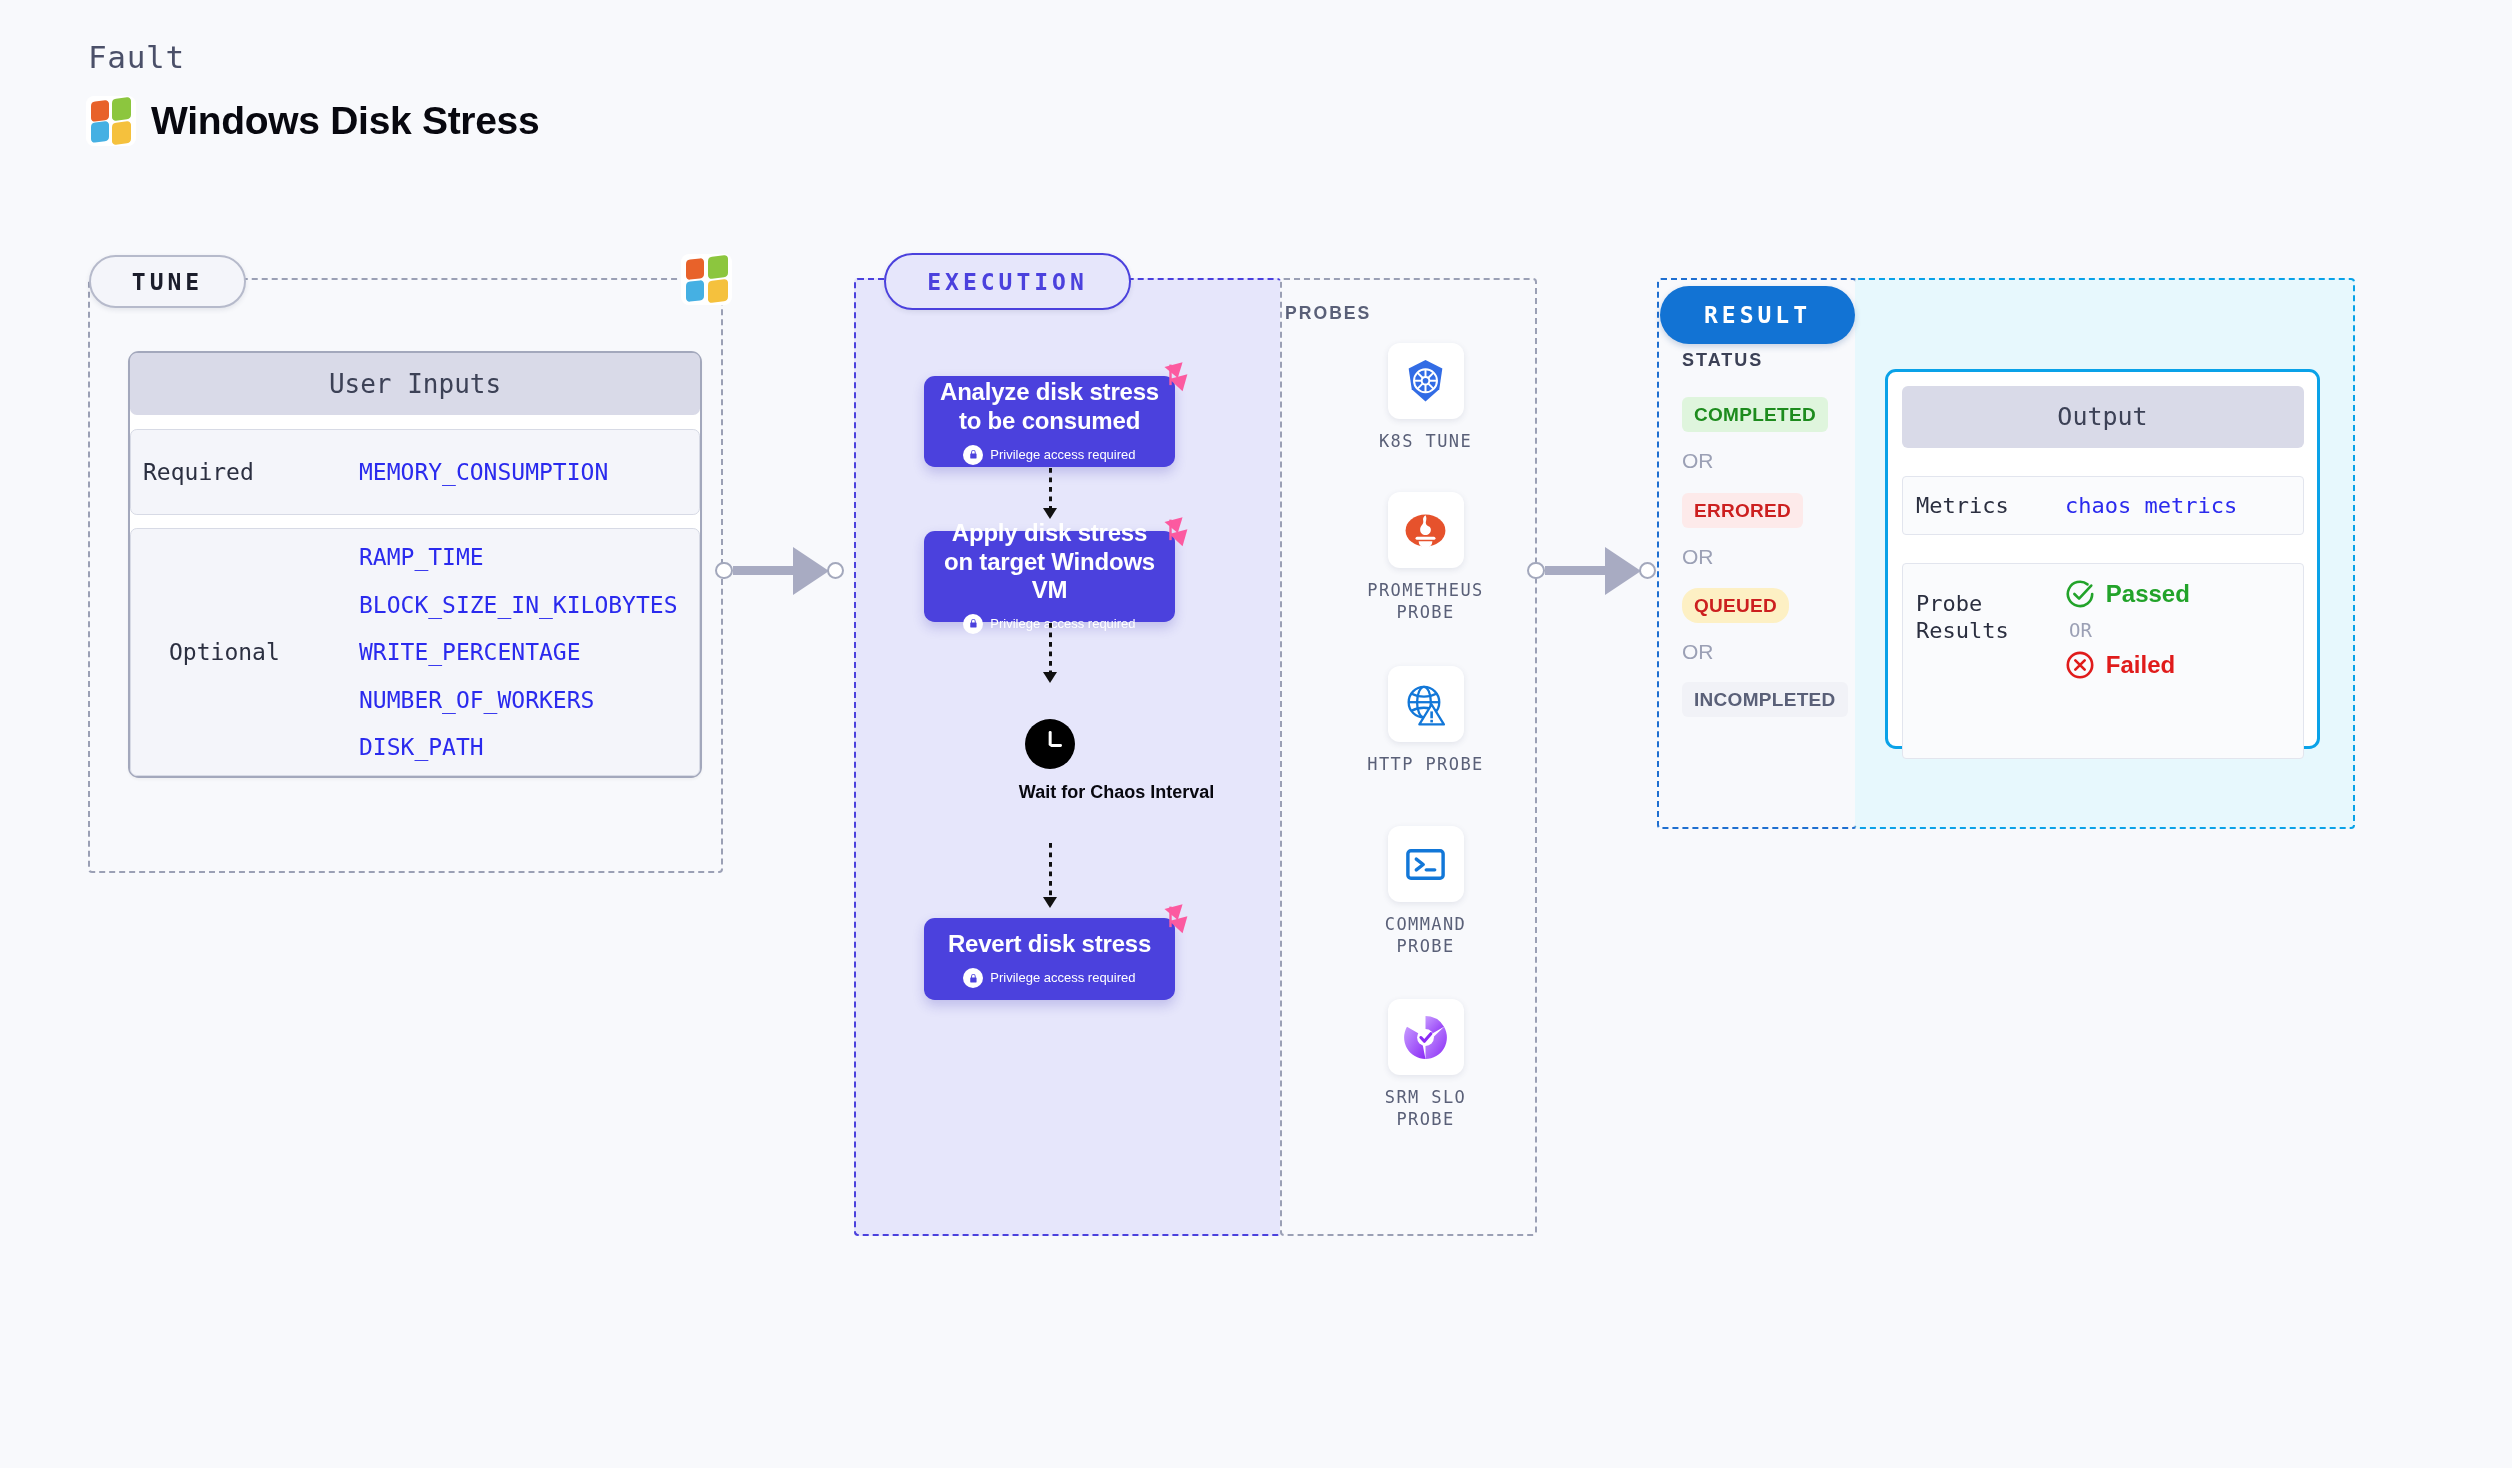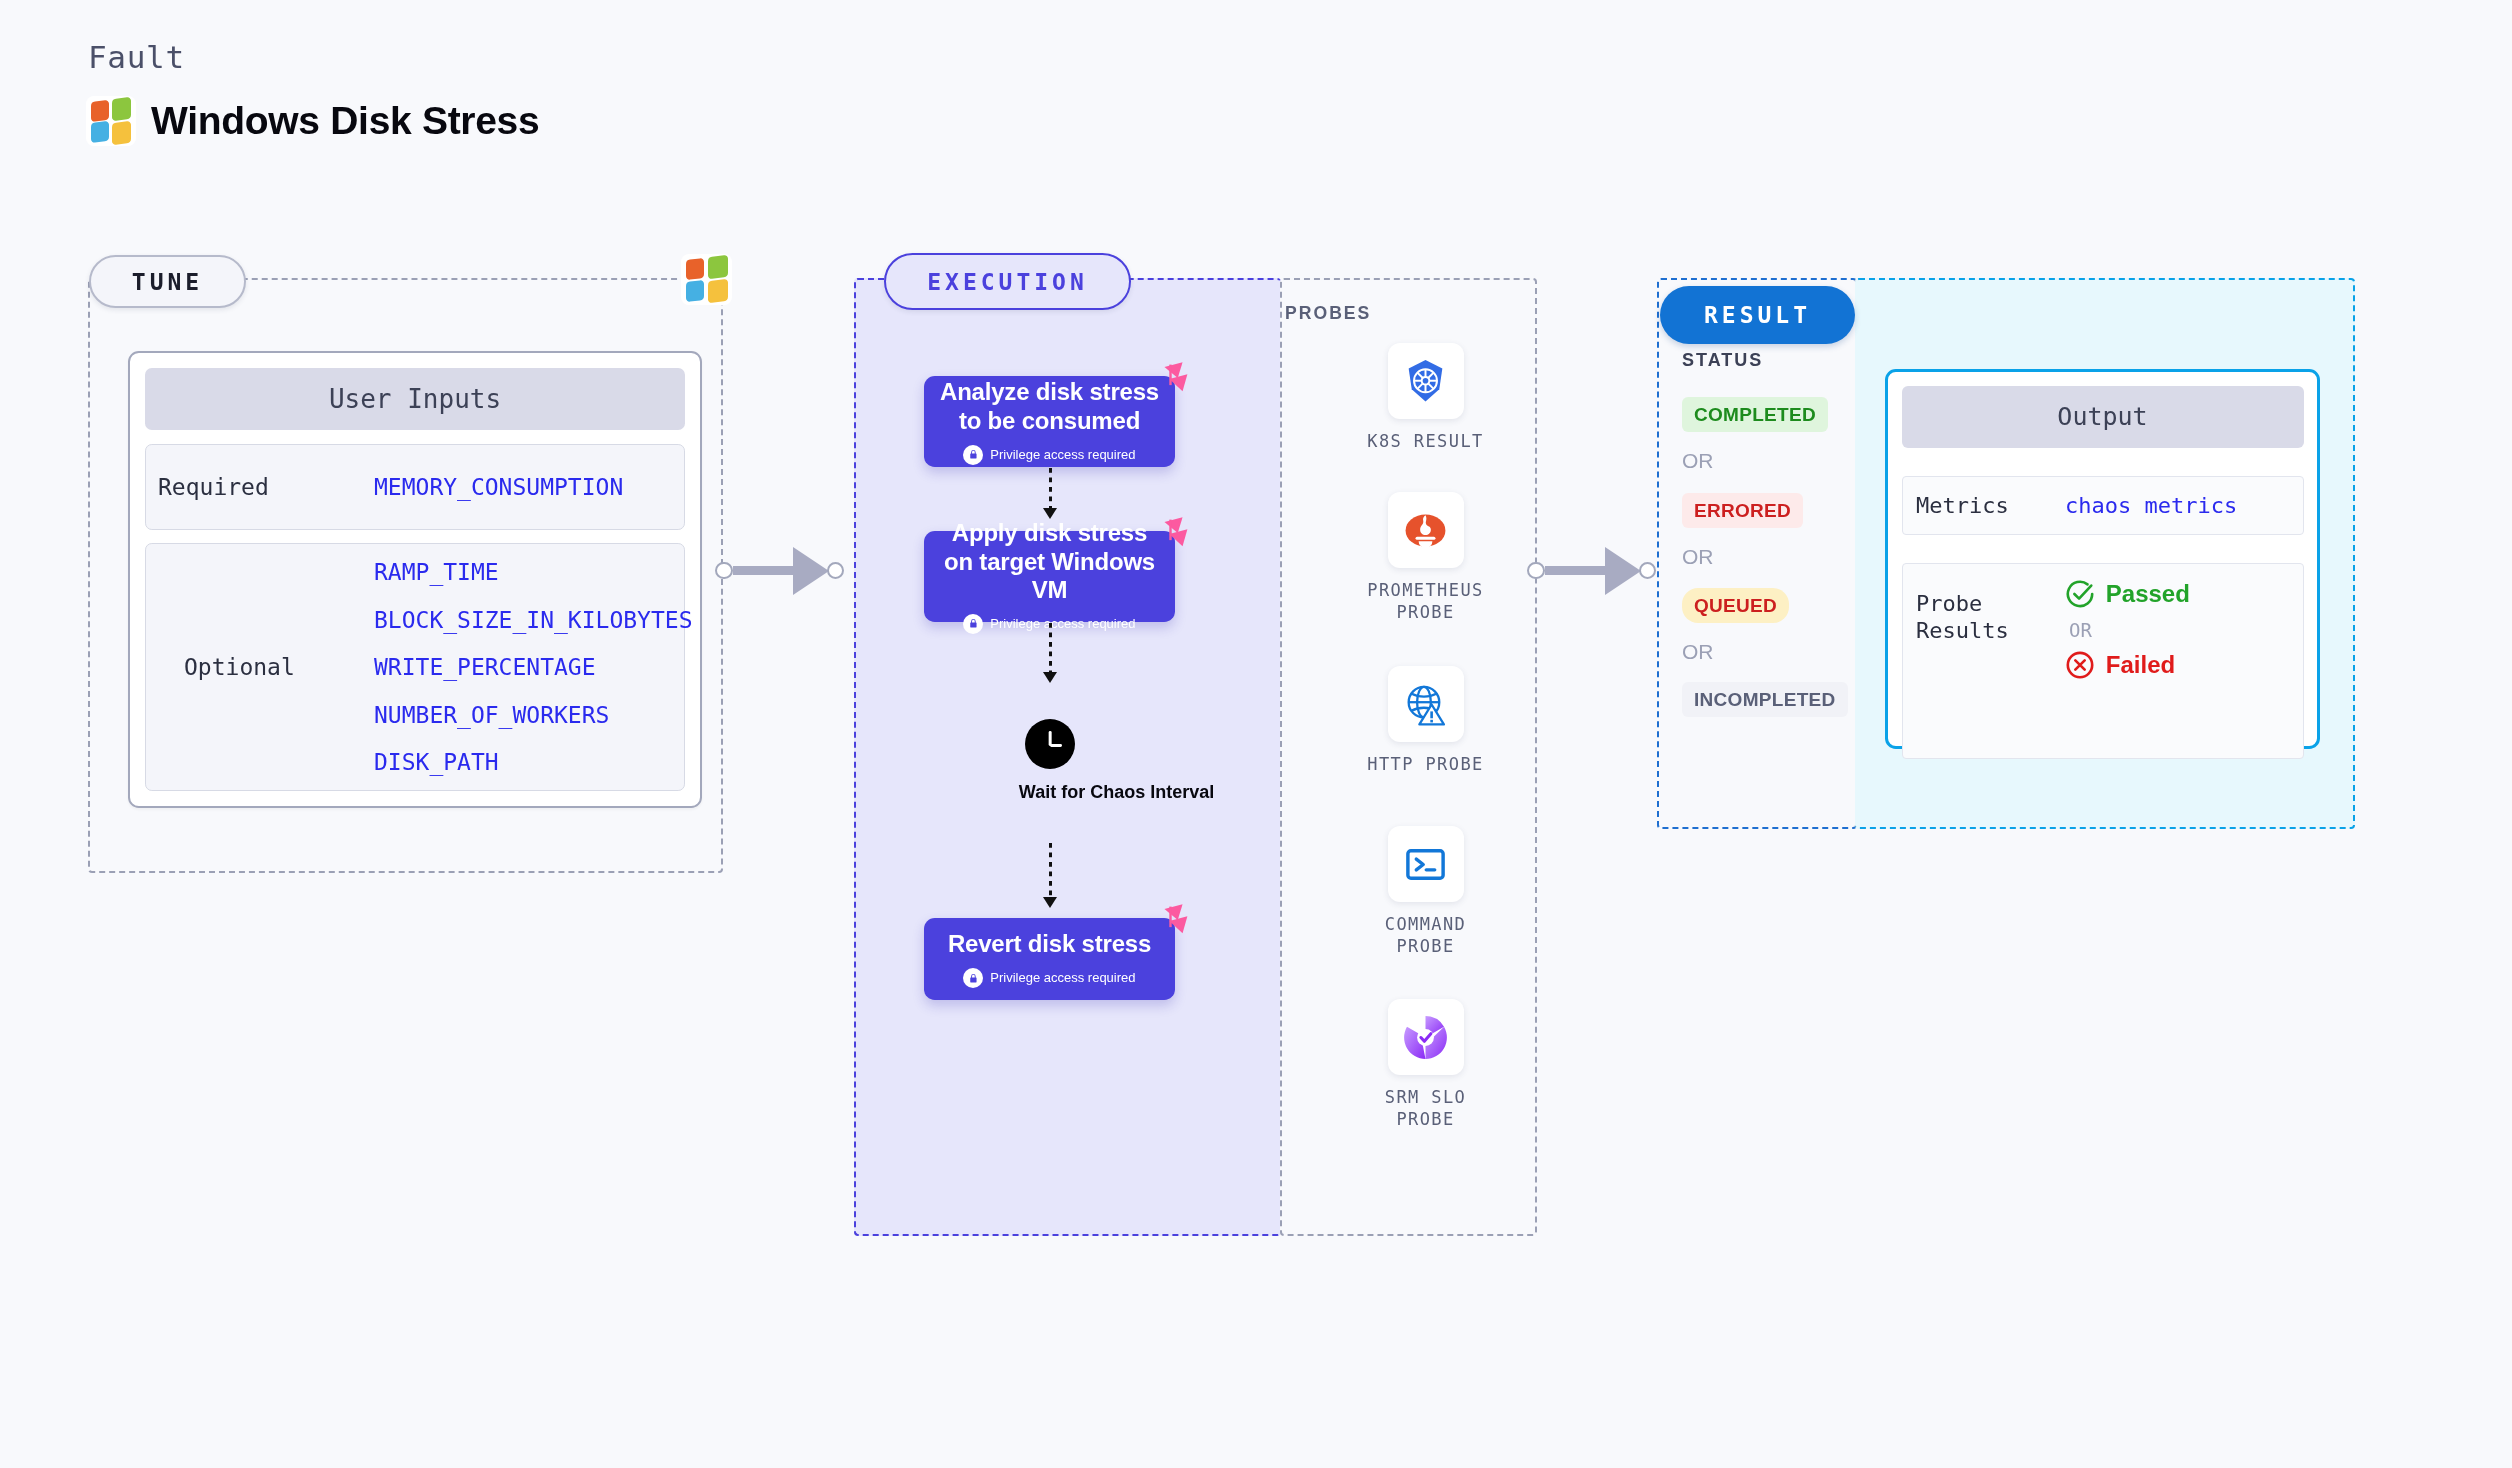--- a/index.html
+++ b/index.html
@@ -75,21 +75,21 @@
     background: #1273d4; border: none; color: #ffffff;
     font-size: 23px;
     box-shadow: 0 2.7px 6.8px rgba(20,70,140,.22);
     margin-top: 32px;
   }
 
   
   .ui-card {
     position: absolute; left: 128px; top: 351px; width: 574px;
     background: #ffffff; border: 2.7px solid #a3a8bc; border-radius: 10.8px;
-    padding: 15px; box-shadow: 0 1.4px 2.7px rgba(0,0,0,.04);
+    box-shadow: 0 1.4px 2.7px rgba(0,0,0,.04);
   }
   .ui-head {
     height: 62px; background: #d9dae8; border-radius: 6.8px;
     display: flex; align-items: center; justify-content: center;
     font-family: "DejaVu Sans Mono", monospace;
     font-size: 26px; color: #3c4156; font-weight: 400;
   }
   .ui-block {
     margin-top: 13.5px; background: #f4f5fa;
     border: 1.4px solid #d7dae5; border-radius: 6.8px;
@@ -381,21 +381,21 @@
           <line x1="32" y1="36" x2="32" y2="46"></line>
           <line x1="17" y1="31" x2="27" y2="31"></line>
           <line x1="37" y1="31" x2="47" y2="31"></line>
           <line x1="21.4" y1="20.4" x2="28.5" y2="27.5"></line>
           <line x1="35.5" y1="34.5" x2="42.6" y2="41.6"></line>
           <line x1="42.6" y1="20.4" x2="35.5" y2="27.5"></line>
           <line x1="28.5" y1="34.5" x2="21.4" y2="41.6"></line>
         </g>
       </svg>
     </div>
-    <div class="probe-lbl">K8S RESULT</div>
+    <div class="probe-lbl">K8S TUNE</div>
   </div>
 
   <div class="probe" style="left:1358px; top:492px;">
     <div class="probe-ico">
       <svg width="49" height="49" viewBox="0 0 64 64">
         <ellipse cx="32" cy="32" rx="26" ry="21" fill="#e6522c"></ellipse>
         <path d="M32 12c3 6 -1 8 1 12c2 3 6 2 6 7c0 4-3 7-7 7s-7-3-7-7c0-6 5-6 4-12c-.3-2-.6-4 3-7z" fill="#fff"></path>
         <rect x="19" y="40" width="26" height="4" rx="2" fill="#fff"></rect>
         <path d="M23 46h18a9 9 0 0 1-18 0z" fill="#fff"></path>
       </svg>

